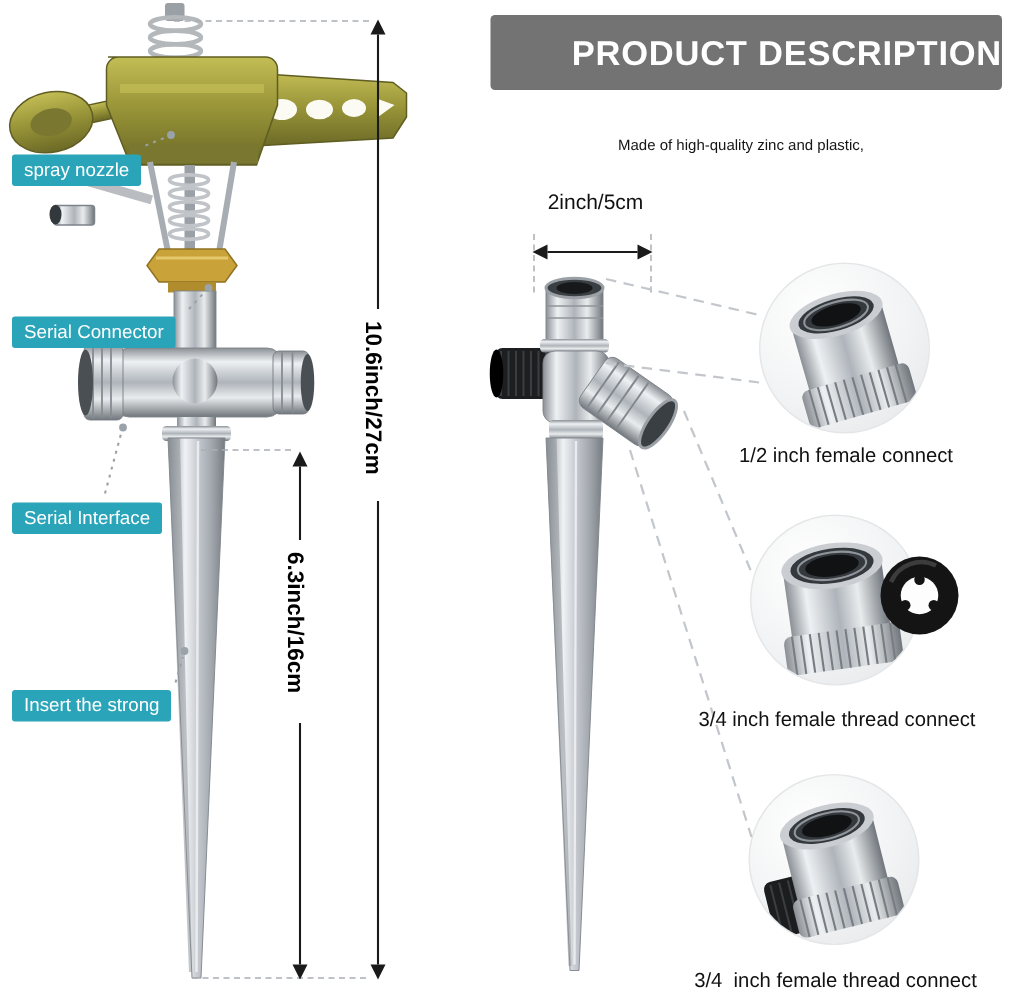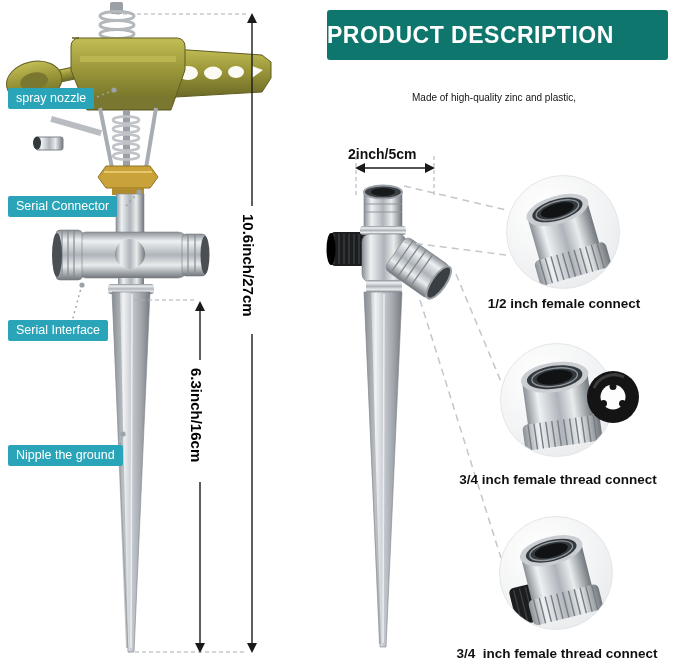--- a/index.html
+++ b/index.html
@@ -2,52 +2,52 @@
 <html><head>
 <meta charset="utf-8">
 <style>
   * { margin:0; padding:0; box-sizing:border-box; }
   html,body { background:#ffffff; }
   body { font-family:"Liberation Sans", sans-serif; color:#111; }
   .canvas { position:relative; width:679px; height:666px; background:#fff; overflow:hidden; }
   .abs { position:absolute; }
   .header {
     left:327px; top:10px; width:341px; height:50px;
-    background:#0f766e; color:#fff; border-radius:3px;
-    display:flex; align-items:center; justify-content:flex-start;
+    background:#737373; color:#fff; border-radius:3px;
+    display:flex; align-items:center; justify-content:flex-end;
     font-size:23px; font-weight:700; letter-spacing:.5px; white-space:nowrap;
   }
   .desc {
     left:329px; top:87px; width:330px; text-align:center;
     font-size:10px; font-weight:400; line-height:22px; color:#151515;
   }
   .chip {
     background:#2AA4B8; color:#fff; font-size:12.5px; line-height:21px;
-    padding:0 8px; border-radius:2px; white-space:nowrap;
+    padding:0 8px; border-radius:2px; white-space:nowrap;margin-top:15px;
   }
   .chip-spray  { left:8px; top:88px; }
   .chip-nipple { left:8px; top:196px; }
   .chip-serial { left:8px; top:320px; }
   .chip-ground { left:8px; top:445px; }
-  .dim-h { left:348px; top:146px; width:98px; text-align:left; font-size:14px; font-weight:700; }
+  .dim-h { left:348px; top:126px; width:98px; text-align:center; font-size:14px; font-weight:400; }
   .vtext {
     writing-mode:vertical-rl; text-orientation:mixed;
     font-size:15px; font-weight:700; color:#000; background:#fff; padding:4px 0;
   }
   .dim-overall { left:240px; top:210px; }
   .dim-spike   { left:188px; top:364px; }
   .callout-circle {
     border-radius:50%; overflow:hidden;
     background:radial-gradient(circle at 35% 30%, #ffffff 0%, #f2f3f4 55%, #e3e5e7 100%);
     border:1px solid #e4e6e8;
   }
   .cc1 { left:506px; top:175px; width:114px; height:114px; }
   .cc2 { left:500px; top:343px; width:114px; height:114px; }
   .cc3 { left:499px; top:516px; width:114px; height:114px; }
-  .callout-label { font-size:13.5px; color:#111; text-align:center; white-space:pre;font-weight:bold; }
+  .callout-label { font-size:13.5px; color:#111; text-align:center; white-space:pre; }
   .cl1 { left:458px; top:296px; width:212px; }
   .cl2 { left:437px; top:472px; width:242px; }
   .cl3 { left:436px; top:646px; width:242px; }
   svg { display:block; }
   .nopointer { pointer-events:none; }
 </style>
 </head>
 <body>
 
 <div class="canvas">
@@ -299,21 +299,21 @@
     <span>PRODUCT DESCRIPTION</span>
   </div>
 
   <div class="abs desc">
     <div>Made of high-quality zinc and plastic,</div>
   </div>
 
   <div class="abs chip chip-spray">spray nozzle</div>
   <div class="abs chip chip-nipple">Serial Connector</div>
   <div class="abs chip chip-serial">Serial Interface</div>
-  <div class="abs chip chip-ground">Nipple the ground</div>
+  <div class="abs chip chip-ground">Insert the strong</div>
 
   <div class="abs dim-h">2inch/5cm</div>
   <div class="abs vtext dim-overall">10.6inch/27cm</div>
   <div class="abs vtext dim-spike">6.3inch/16cm</div>
 
   <div class="abs callout-label cl1">1/2 inch female connect</div>
   <div class="abs callout-label cl2">3/4 inch female thread connect</div>
   <div class="abs callout-label cl3">3/4  inch female thread connect</div>
 
 </div>

